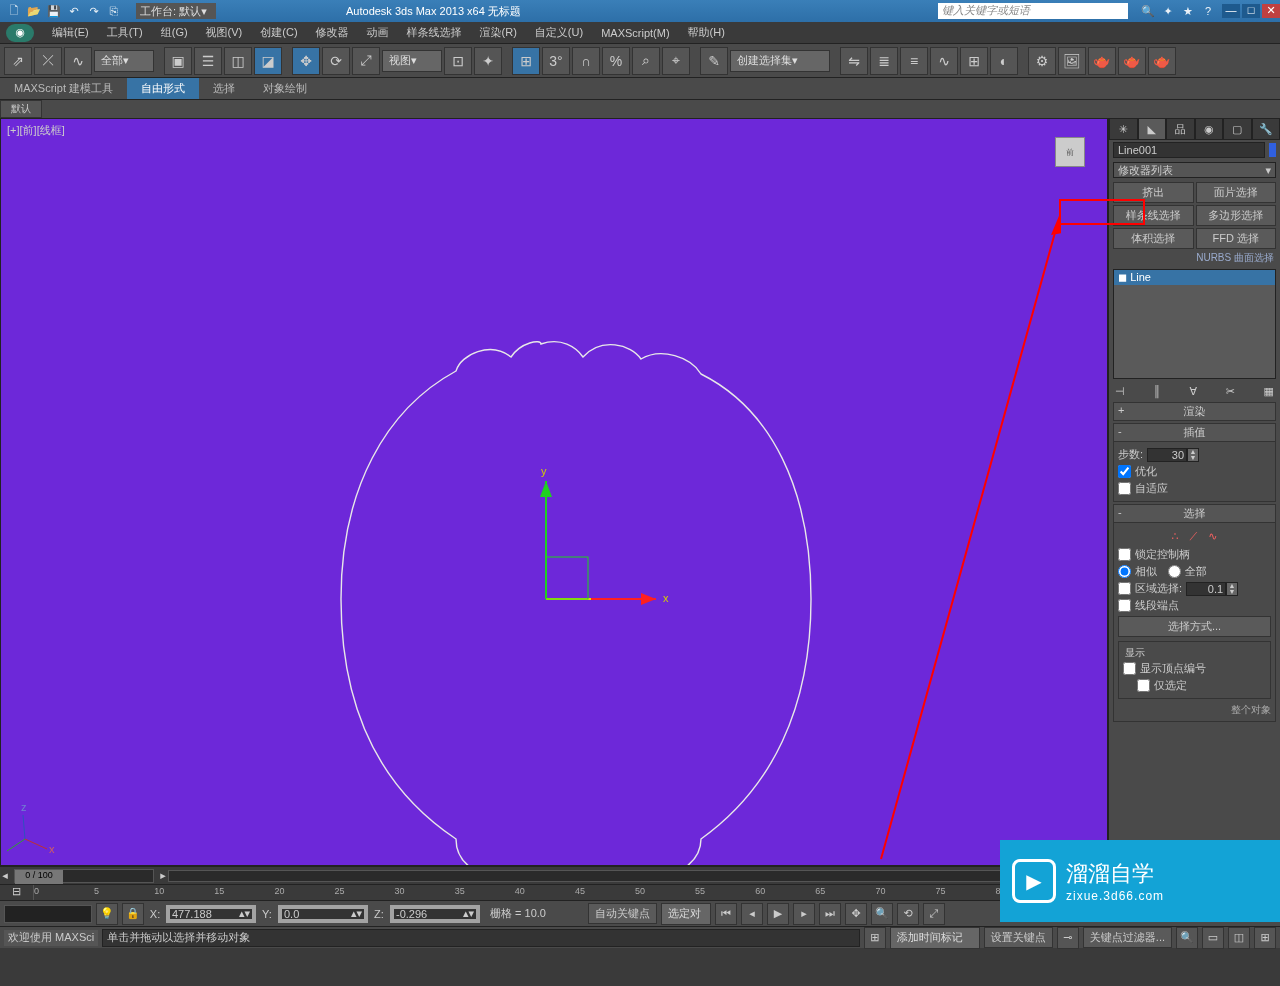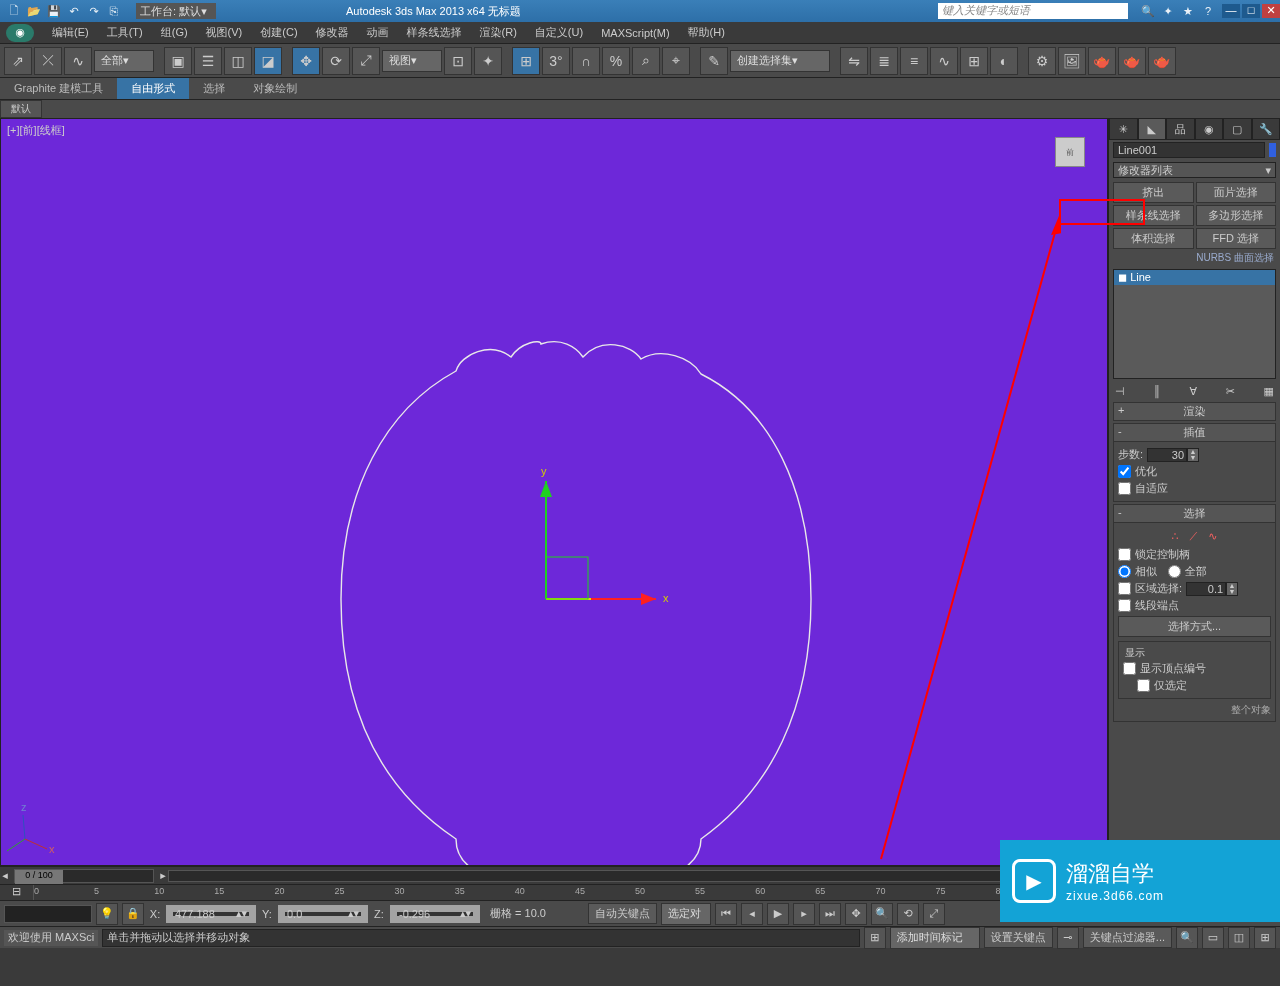--- a/index.html
+++ b/index.html
@@ -70,21 +70,21 @@
 .timeline { height:18px; background:#3a3a3a; display:flex; align-items:center; border-top:1px solid #222; }
 .timeline .slider { flex:0 0 140px; background:#2a2a2a; height:14px; border:1px solid #555; position:relative; margin:0 4px; }
 .timeline .handle { position:absolute; left:0; width:48px; height:22px; background:#777; text-align:center; font-size:9px; color:#000; }
 .timeline .scrollbar { flex:1; height:12px; background:#2a2a2a; border:1px solid #555; margin-right:16px; }
 .timeruler { height:16px; background:#3a3a3a; display:flex; border-top:1px solid #222; position:relative; }
 .timeruler .tick { position:absolute; font-size:9px; color:#aaa; top:1px; }
 
 
 .transport { height:26px; background:#4a4a4a; display:flex; align-items:center; border-top:1px solid #222; gap:4px; padding:0 4px; }
 .status-msg { flex:1; background:#333; border:1px solid #222; height:18px; padding:0 4px; display:flex; align-items:center; }
-.coord-field { width:90px; height:18px; background:#333; border:7px solid #a3a3a3; display:flex; align-items:center; padding:0 2px; }
+.coord-field { width:90px; height:18px; background:#333; border:4px solid #a3a3a3; display:flex; align-items:center; padding:0 2px; }
 .coord-label { width:14px; text-align:center; }
 .play-btn { width:22px; height:22px; background:#555; border:1px solid #333; display:inline-flex; align-items:center; justify-content:center; cursor:pointer; }
 
 .statusbar2 { height:22px; background:#4a4a4a; display:flex; align-items:center; border-top:1px solid #222; gap:4px; padding:0 4px; }
 .welcome { background:#555; padding:0 4px; height:16px; }
 
 
 .watermark { position:absolute; right:0; bottom:64px; width:280px; height:82px; background:#13a3d6; color:#fff; display:flex; align-items:center; gap:10px; padding:0 12px; font-size:20px; }
 .watermark .play { width:44px; height:44px; border:3px solid #fff; border-radius:8px; display:flex; align-items:center; justify-content:center; font-size:20px; }
 .watermark .t1 { font-size:22px; }
@@ -170,21 +170,21 @@
   <div class="tbtn">◐</div>
   <div class="tsep"></div>
   <div class="tbtn">⚙</div>
   <div class="tbtn">🖼</div>
   <div class="tbtn">🫖</div>
   <div class="tbtn">🫖</div>
   <div class="tbtn">🫖</div>
 </div>
 
 <div class="ribbon">
-  <span>Graphite 建模工具</span>
+  <span>MAXScript 建模工具</span>
   <span class="active">自由形式</span>
   <span>选择</span>
   <span>对象绘制</span>
 </div>
 <div class="ribbon2">
   <span>默认</span>
 </div>
 
 <div class="main">
   <div class="viewport">

